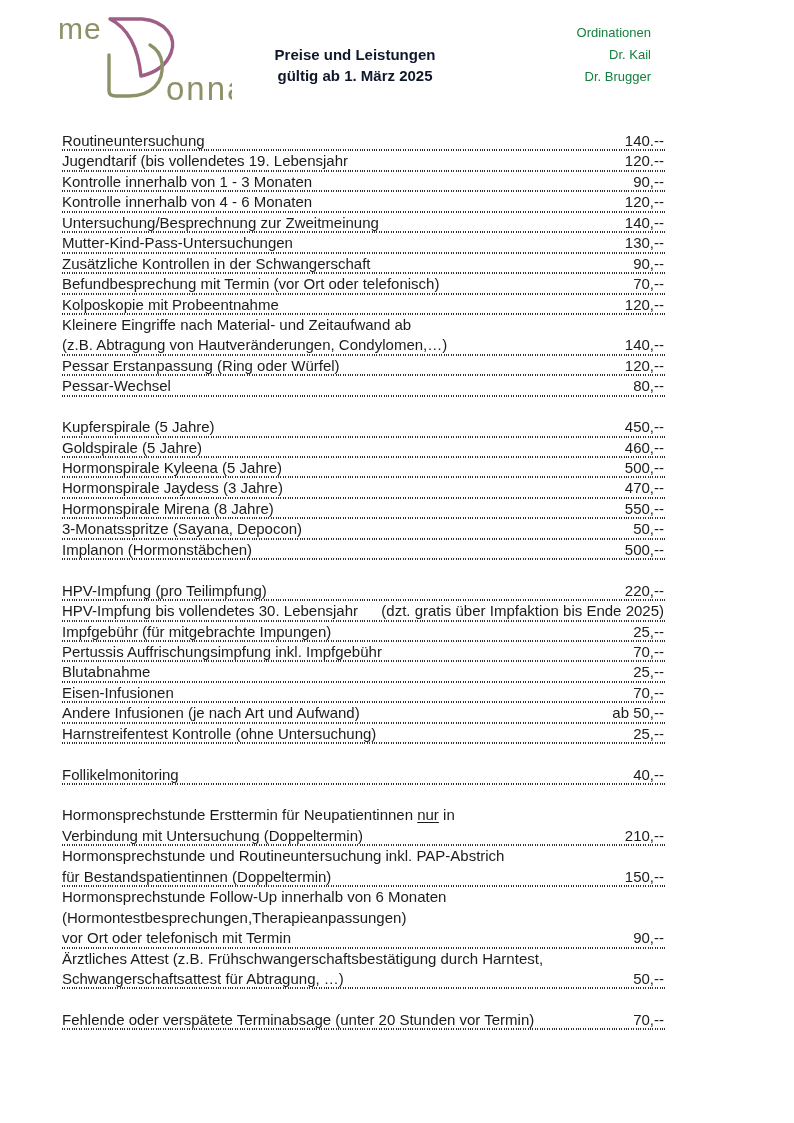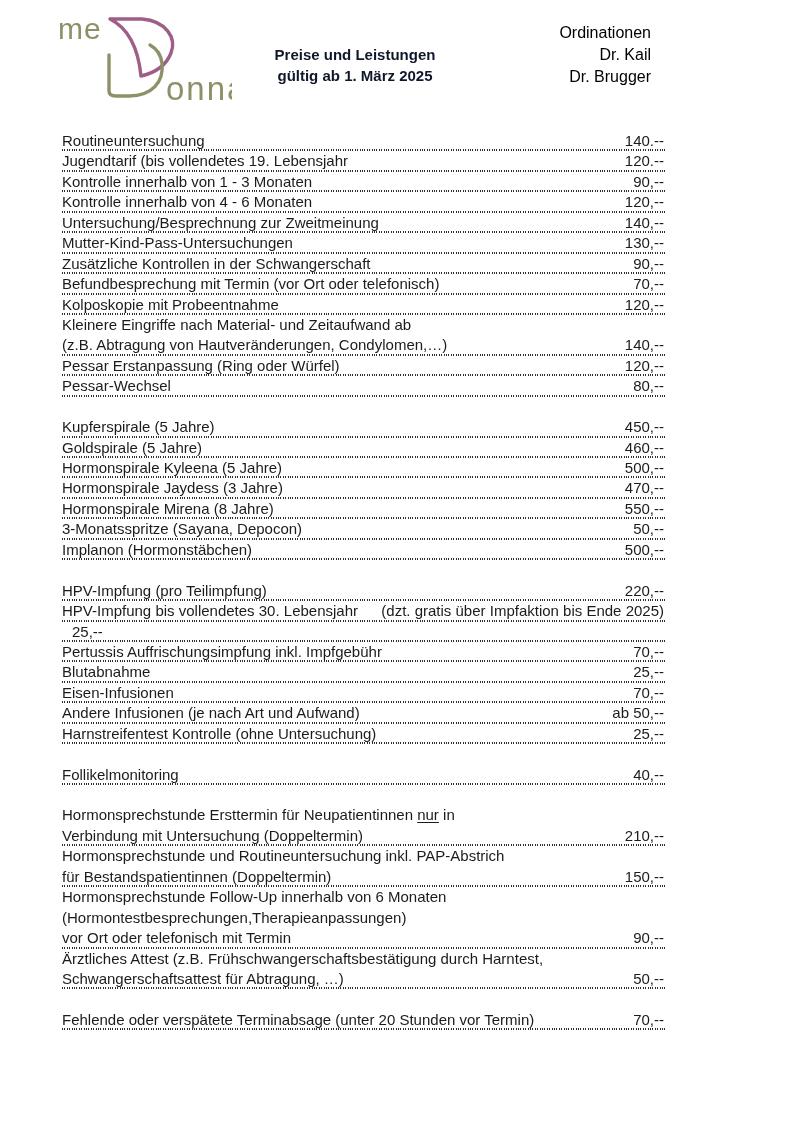--- a/index.html
+++ b/index.html
@@ -16,21 +16,21 @@
   header { position:relative; height:131px; }
   .logo { position:absolute; left:56px; top:10px; }
   .logo svg { font-family:"Liberation Sans", sans-serif; }
   .doc-title {
     position:absolute; left:0; right:0; top:44px;
     text-align:center; font-weight:bold; font-size:15px; line-height:21px;
     color:#0f172a;
   }
   .hdr-right {
     position:absolute; right:59px; top:22px;
-    text-align:right; font-size:16px; line-height:22px; color:#000000;
+    text-align:right; font-size:13px; line-height:22px; color:#15803d;
   }
 
   
   main { margin:0 46px 0 62px; }
   .section + .section { margin-top:20.45px; }
   .row {
     position:relative;
     display:flex; justify-content:space-between; align-items:baseline;
     height:20.45px; line-height:20.45px;
     font-size:15px; white-space:nowrap;
@@ -160,20 +160,21 @@
       <div class="section">
         <div class="row ruled">
           <span class="label">HPV-Impfung (pro Teilimpfung)</span>
           <span class="price">220,--</span>
         </div>
         <div class="row ruled">
           <span class="label">HPV-Impfung bis vollendetes 30. Lebensjahr</span>
           <span class="price">(dzt. gratis über Impfaktion bis Ende 2025)</span>
         </div>
         <div class="row ruled">
+          <span class="label">Impfgebühr (für mitgebrachte Impungen)</span>
           <span class="price">25,--</span>
         </div>
         <div class="row ruled">
           <span class="label">Pertussis Auffrischungsimpfung inkl. Impfgebühr</span>
           <span class="price">70,--</span>
         </div>
         <div class="row ruled">
           <span class="label">Blutabnahme</span>
           <span class="price">25,--</span>
         </div>

